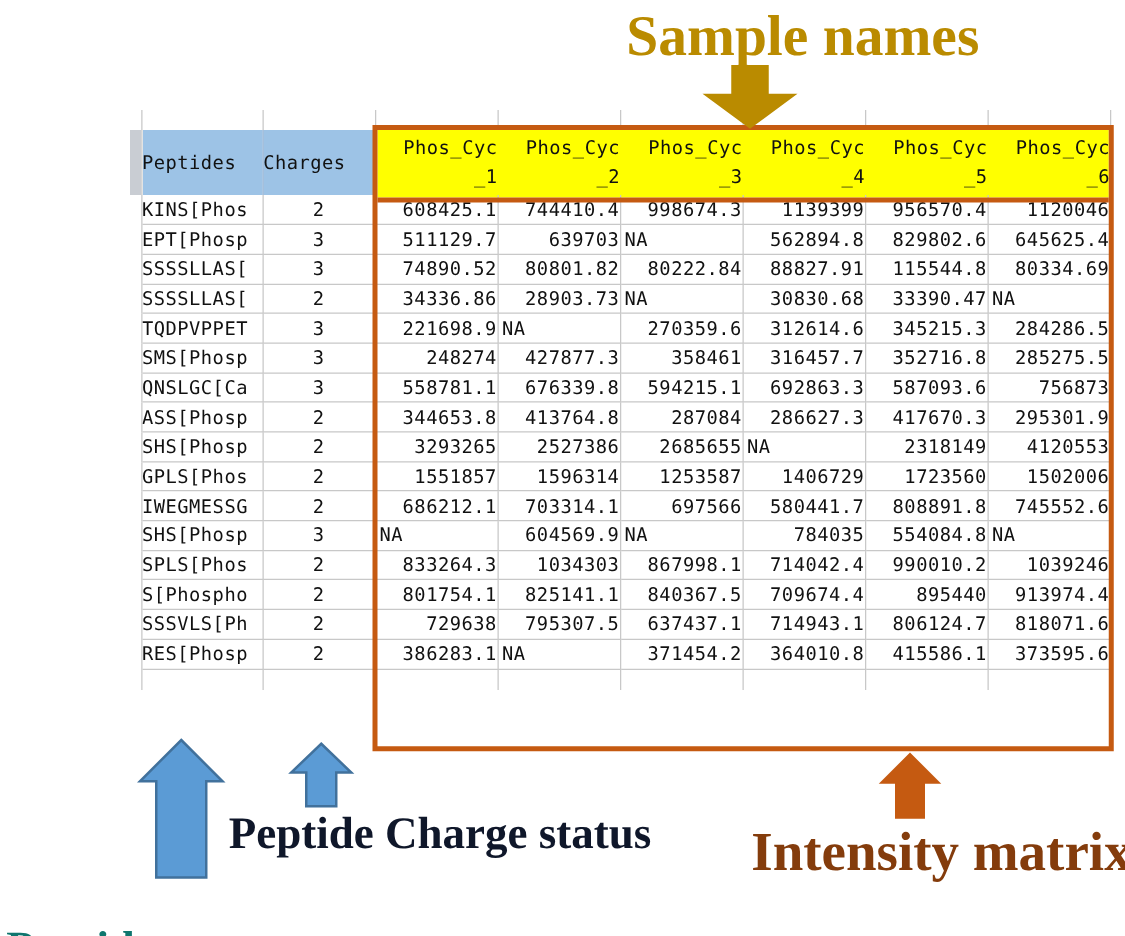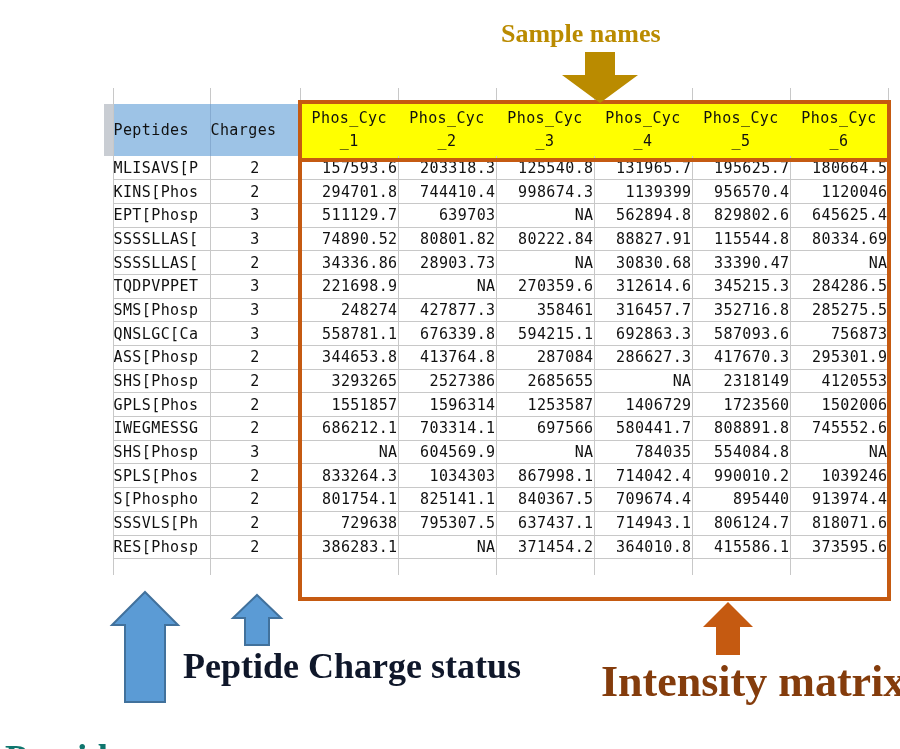--- a/index.html
+++ b/index.html
@@ -11,41 +11,41 @@
   table.grid{border-collapse:collapse;table-layout:fixed;width:784px;}
   table.grid td, table.grid th{padding:0;margin:0;overflow:hidden;white-space:nowrap;
       font-size:15px;letter-spacing:0.4px;color:#111;font-weight:normal;}
   td.c-sliver,th.c-sliver{border-right:1px solid #c8c8c8;}
   th.c-sliver{background:#c9cdd3;}
   td.c-pep,td.c-chg{border-right:1px solid #c8c8c8;border-bottom:1px solid #c8c8c8;}
   td.c-val{border-right:1px solid #c8c8c8;border-bottom:1px solid #c8c8c8;}
   tr.partial td{border-bottom:none;height:16px;}
   th.c-pep,th.c-chg{background:#9dc3e6;text-align:left;vertical-align:middle;
       padding-left:5px;border-right:1px solid #86abd1;}
-  th.c-val{background:transparent;text-align:center;vertical-align:middle;
+  th.c-val{background:transparent;text-align:right;vertical-align:middle;
       padding-left:4px;line-height:23px;}
   tr.data-row{height:23.7px;}
   tr.hdr{height:52px;margin-top:27px;}
   td.c-pep{text-align:left;padding-left:4px;}
   td.c-chg{text-align:center;}
   td.c-val{text-align:right;padding-right:3px;}
-  td.c-val.na{text-align:right;padding-left:3px;margin-top:20px;}
+  td.c-val.na{text-align:left;padding-left:3px;margin-top:20px;}
 
   
   .yellow-band{position:absolute;left:302px;top:103px;width:585px;height:55px;
       background:#ffff00;z-index:0;}
   .matrix-box{position:absolute;left:298px;top:100px;width:593px;height:501px;
       border:4px solid #c55a11;box-sizing:border-box;z-index:3;pointer-events:none;}
   .hdr-underline{position:absolute;left:302px;top:158px;width:585px;height:4px;
       background:#c55a11;z-index:3;pointer-events:none;}
 
   
   .ann{position:absolute;font-family:"Liberation Serif","DejaVu Serif",serif;
       font-weight:bold;white-space:nowrap;z-index:4;}
-  .ann-gold{left:501px;top:19px;font-size:26px;color:#ba8b00;}
+  .ann-gold{left:501px;top:2px;font-size:46px;color:#ba8b00;}
   .ann-seq{left:5px;top:737px;font-size:37px;color:#0f766e;}
   .ann-chg{left:183px;top:645px;font-size:36px;color:#0f172a;}
   .ann-int{left:601px;top:656px;font-size:44px;color:#843c0c;}
   .arrow{position:absolute;z-index:4;}
 </style>
 </head>
 <body>
 
 <div class="canvas">
 
@@ -107,36 +107,25 @@
               <div>_5</div>
             </th>
             <th class="c-val">
               <div>Phos_Cyc</div>
               <div>_6</div>
             </th>
           </tr>
       </thead>
       <tbody id="table-body">
 
-      <tr class="data-row">
-            <td class="c-sliver"></td>
-            <td class="c-pep">MLISAVS[P</td>
-            <td class="c-chg">2</td>
-            <td class="c-val">157593.6</td>
-            <td class="c-val">203318.3</td>
-            <td class="c-val">125540.8</td>
-            <td class="c-val">131965.7</td>
-            <td class="c-val">195625.7</td>
-            <td class="c-val">180664.5</td>
-          </tr>
           <tr class="data-row">
             <td class="c-sliver"></td>
             <td class="c-pep">KINS[Phos</td>
             <td class="c-chg">2</td>
-            <td class="c-val">294701.8</td>
+            <td class="c-val">608425.1</td>
             <td class="c-val">744410.4</td>
             <td class="c-val">998674.3</td>
             <td class="c-val">1139399</td>
             <td class="c-val">956570.4</td>
             <td class="c-val">1120046</td>
           </tr>
           <tr class="data-row">
             <td class="c-sliver"></td>
             <td class="c-pep">EPT[Phosp</td>
             <td class="c-chg">3</td>

